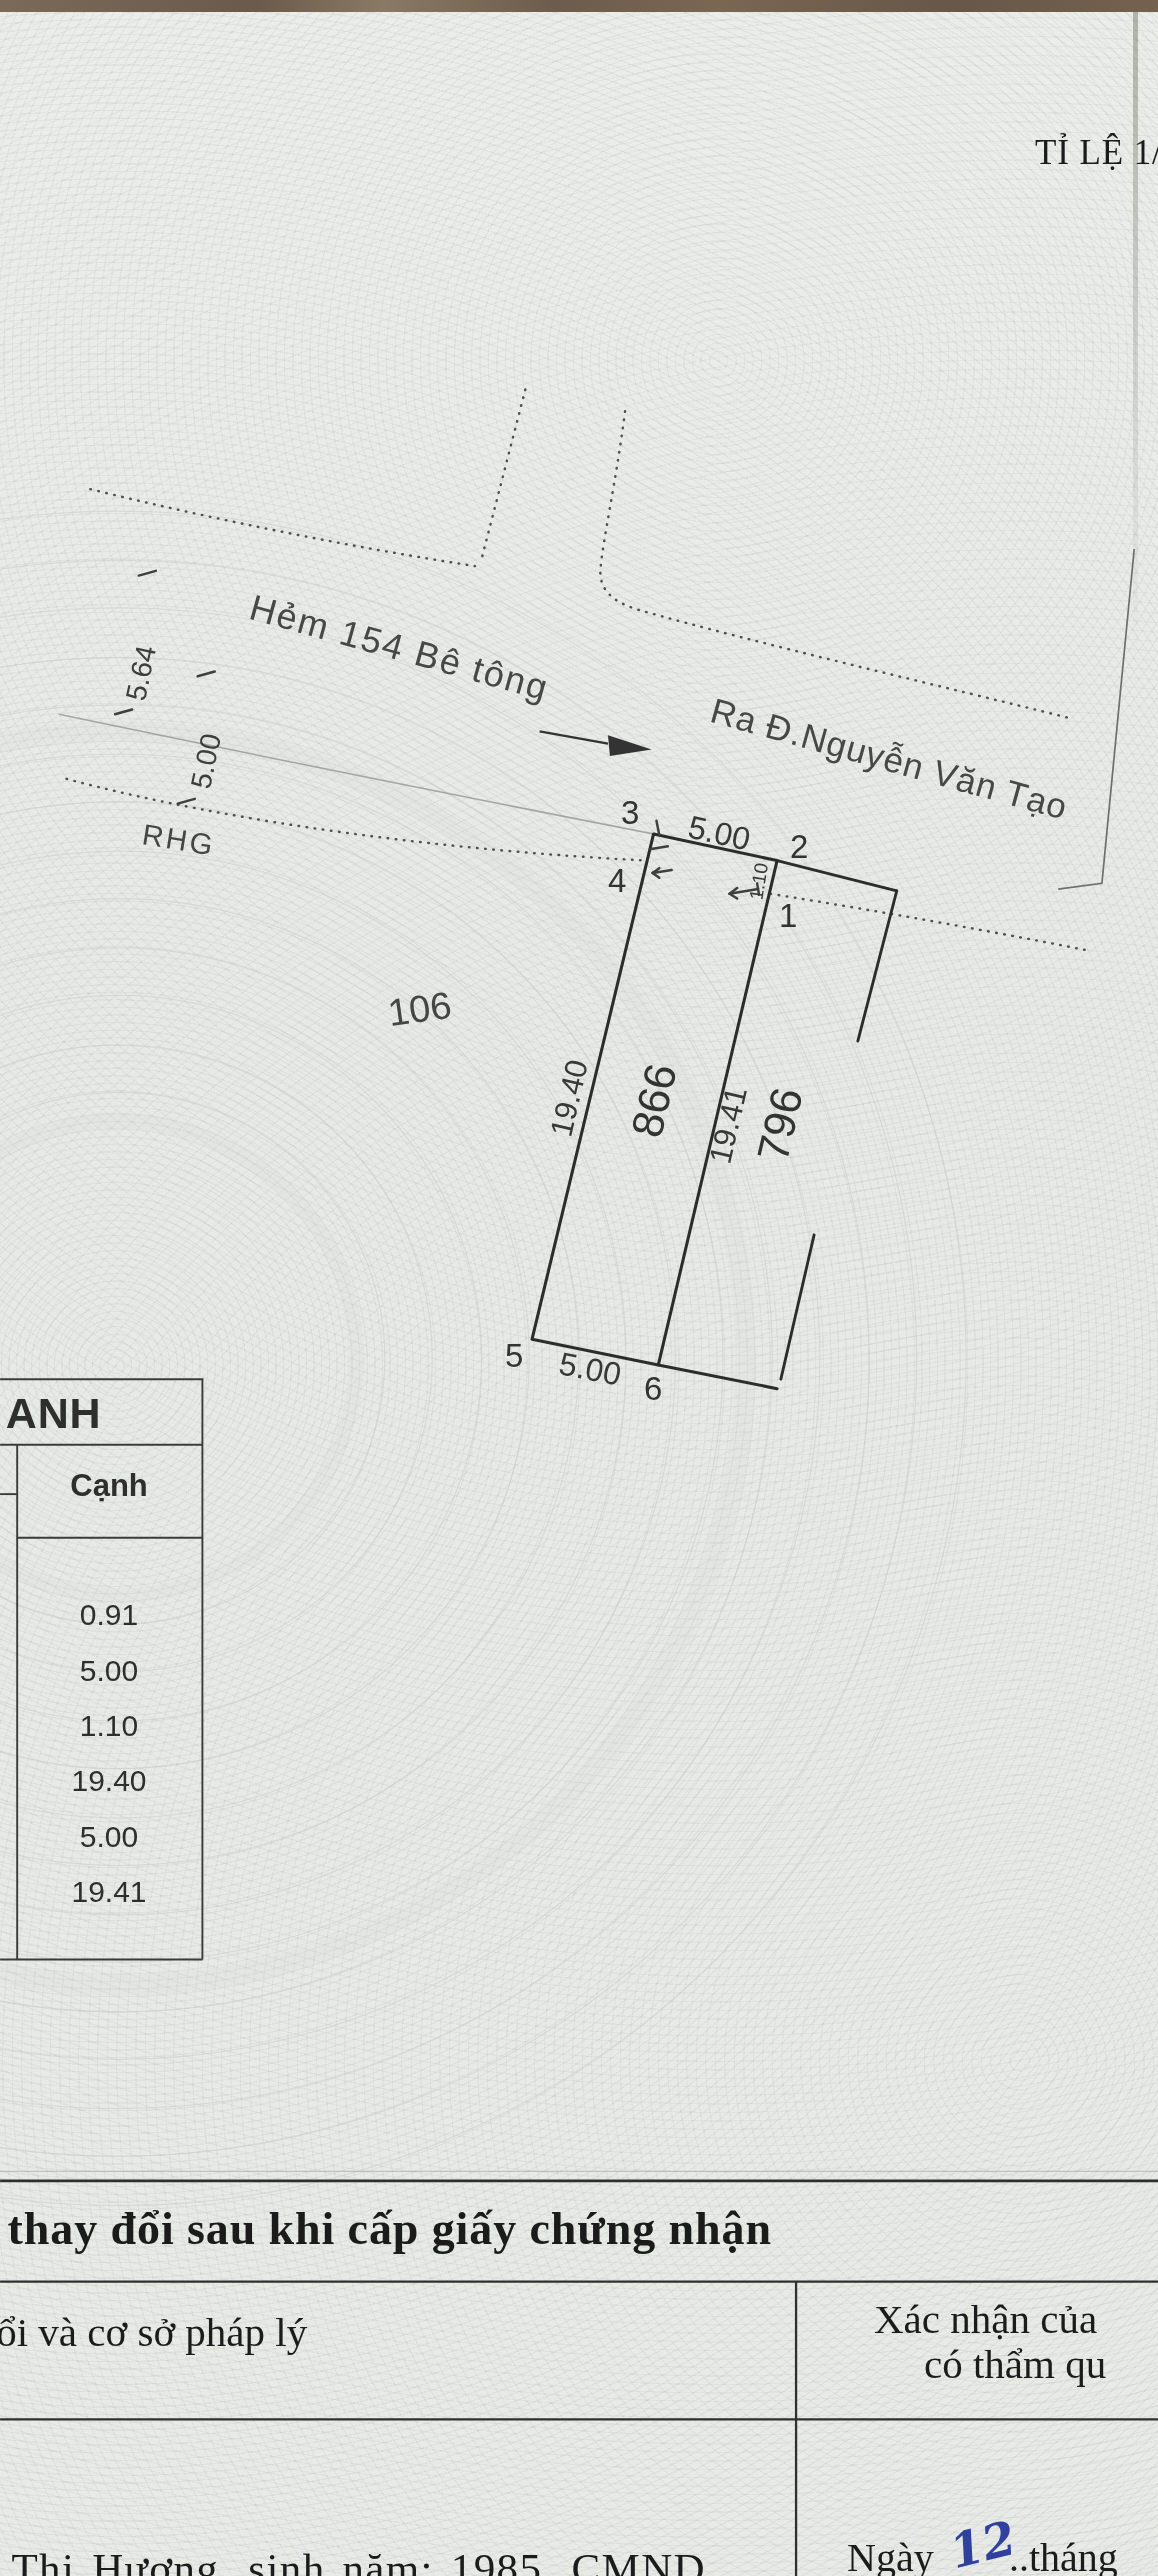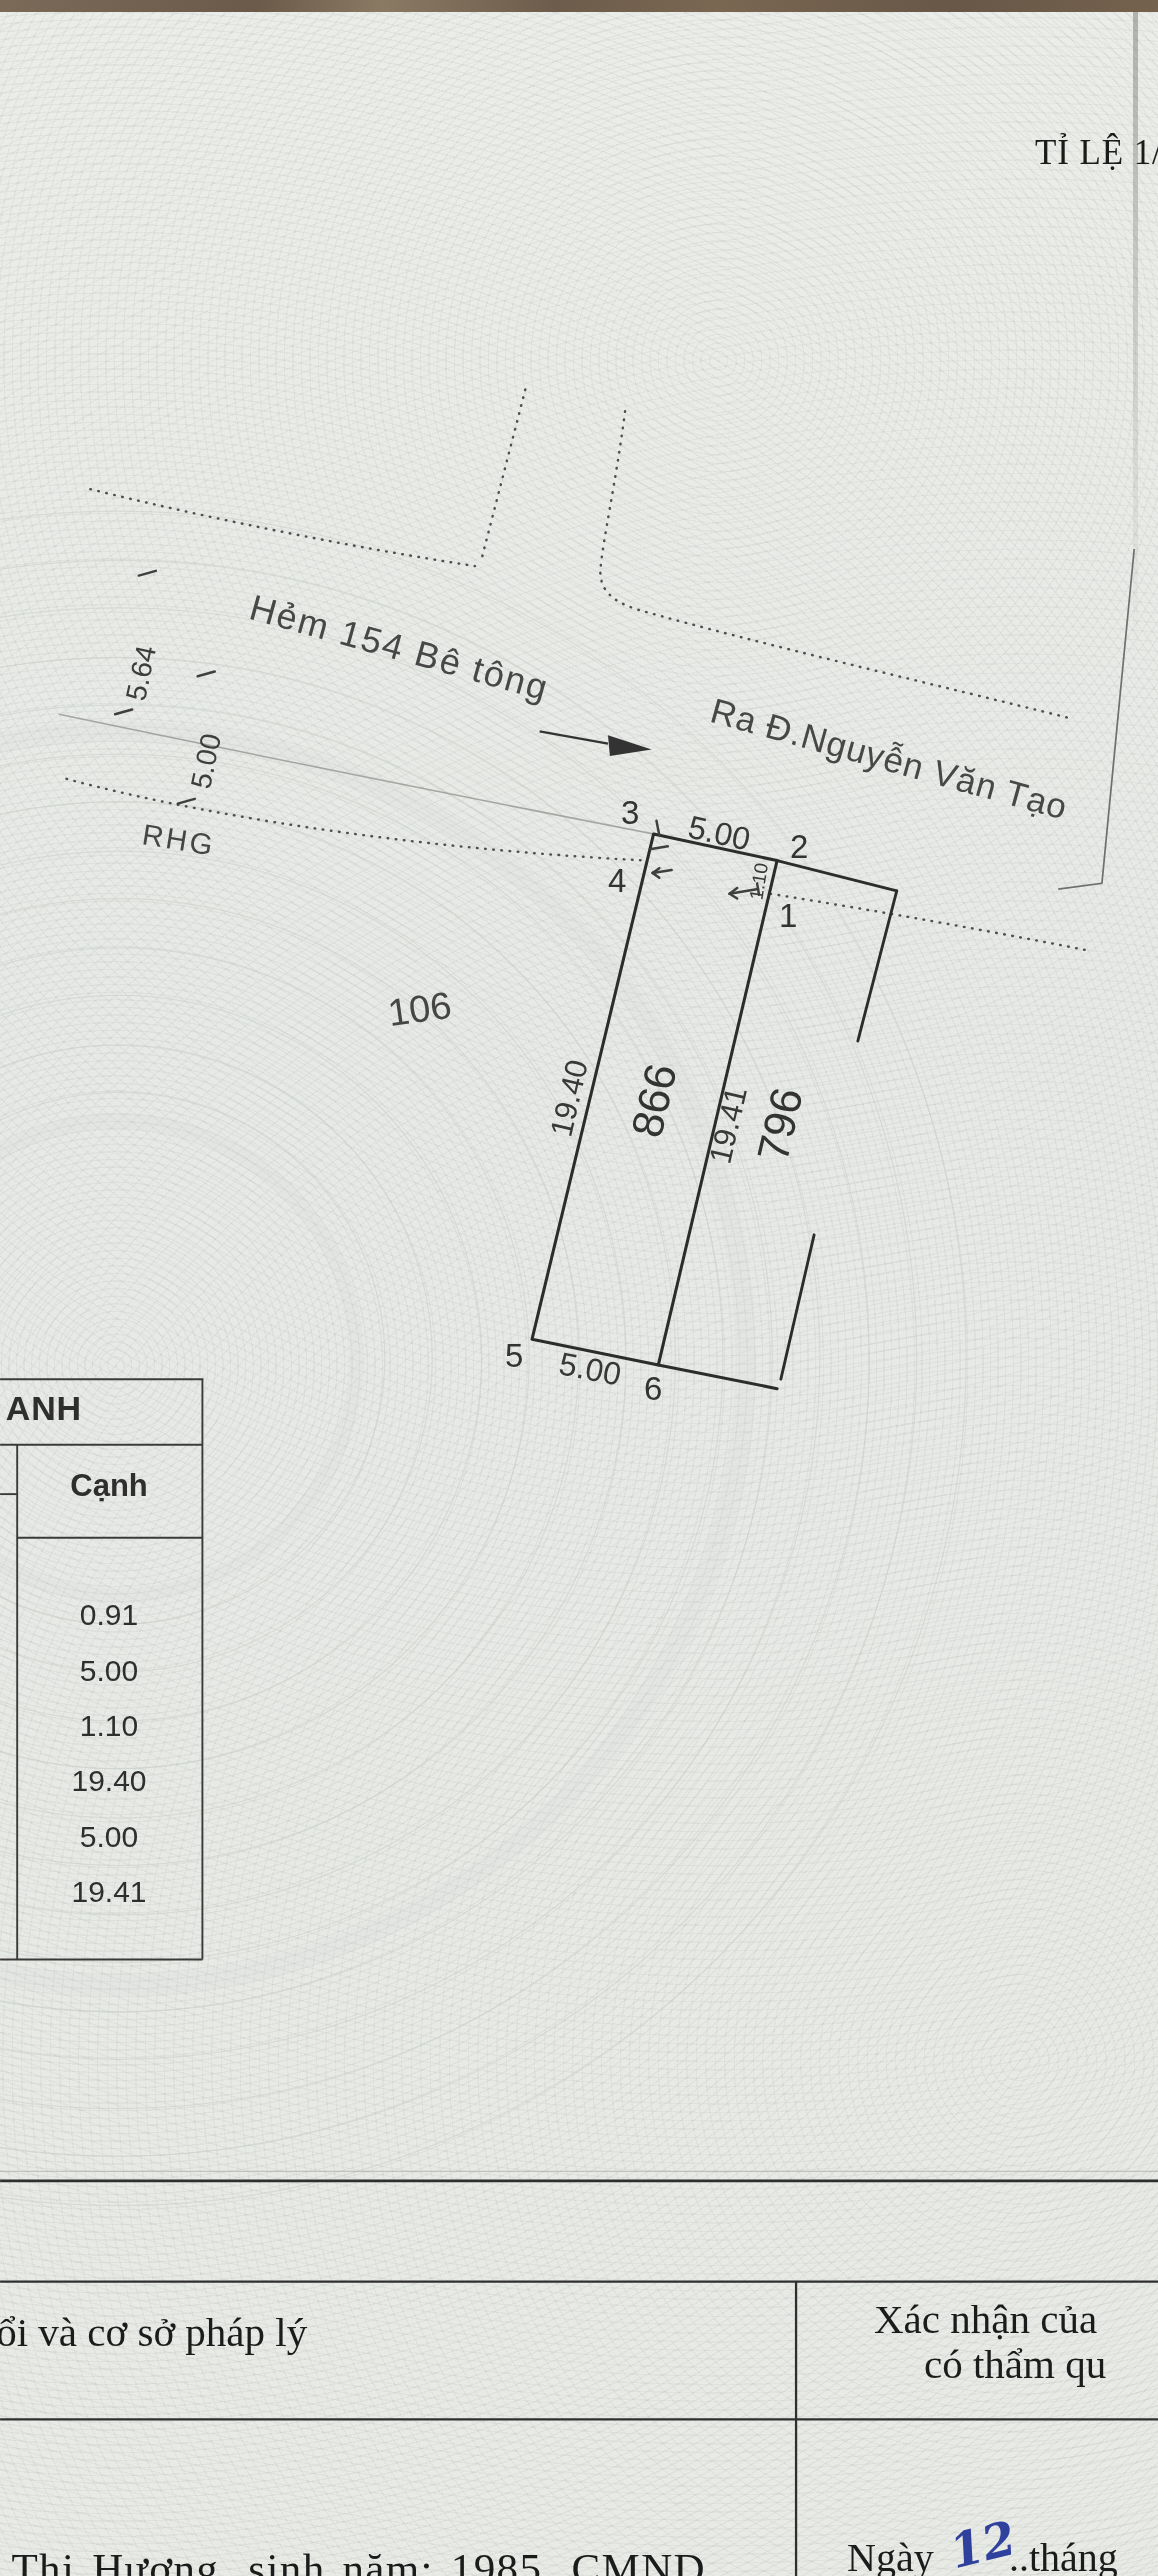--- a/index.html
+++ b/index.html
@@ -133,29 +133,30 @@
   <div class="lbl rot" style="left:739px;top:1094px;width:85px;font-size:44px;transform:rotate(-77deg);color:#333;">796</div>
   <div class="lbl rot" style="left:737px;top:866px;width:46px;font-size:19px;transform:rotate(-81deg);color:#383838;">1.10</div>
 
   <span class="lbl" style="left:779px;top:897px;font-size:33px;color:#333;">1</span>
   <span class="lbl" style="left:790px;top:828px;font-size:33px;color:#333;">2</span>
   <span class="lbl" style="left:621px;top:794px;font-size:33px;color:#333;">3</span>
   <span class="lbl" style="left:608px;top:862px;font-size:33px;color:#333;">4</span>
   <span class="lbl" style="left:505px;top:1337px;font-size:33px;color:#333;">5</span>
   <span class="lbl" style="left:644px;top:1370px;font-size:33px;color:#333;">6</span>
 
-  <div class="lbl sans" style="left:5.7px;top:1389px;font-size:34px;font-weight:600;letter-spacing:0.9px;color:#2e2e2e;">ANH</div>
+  <div class="lbl sans" style="left:5.7px;top:1389px;font-size:43px;font-weight:600;letter-spacing:0.9px;color:#2e2e2e;">ANH</div>
   <div class="cell" style="top:1468px;font-size:31px;font-weight:600;">Cạnh</div>
   <div class="cell" style="top:1598px;font-size:30px;">0.91</div>
   <div class="cell" style="top:1654px;font-size:30px;">5.00</div>
   <div class="cell" style="top:1709px;font-size:30px;">1.10</div>
   <div class="cell" style="top:1764px;font-size:30px;">19.40</div>
   <div class="cell" style="top:1820px;font-size:30px;">5.00</div>
   <div class="cell" style="top:1875px;font-size:30px;">19.41</div>
 
+  <div class="lbl ser" style="left:7.6px;top:2202px;font-size:46px;font-weight:bold;letter-spacing:0.9px;">thay đổi sau khi cấp giấy chứng nhận</div>
   <div class="lbl ser" style="left:-3.8px;top:2308px;font-size:41px;">ổi và cơ sở pháp lý</div>
   <div class="lbl ser" style="left:858px;top:2295px;font-size:41px;margin-left:16px;">Xác nhận của</div>
   <div class="lbl ser" style="left:924px;top:2340px;font-size:41px;">có thẩm qu</div>
 
   <div class="lbl ser" style="left:11.4px;top:2544px;font-size:43px;letter-spacing:1.4px;word-spacing:4.7px;">Thị Hương, sinh năm: 1985, CMND</div>
   <div class="lbl ser" style="left:847px;top:2534px;font-size:40px;">Ngày</div>
   <div class="lbl hand" style="left:950px;top:2517px;font-size:47px;transform:rotate(-14deg);">12</div>
   <div class="lbl ser" style="left:1009px;top:2534px;font-size:40px;">..tháng</div>
 
 </div>

